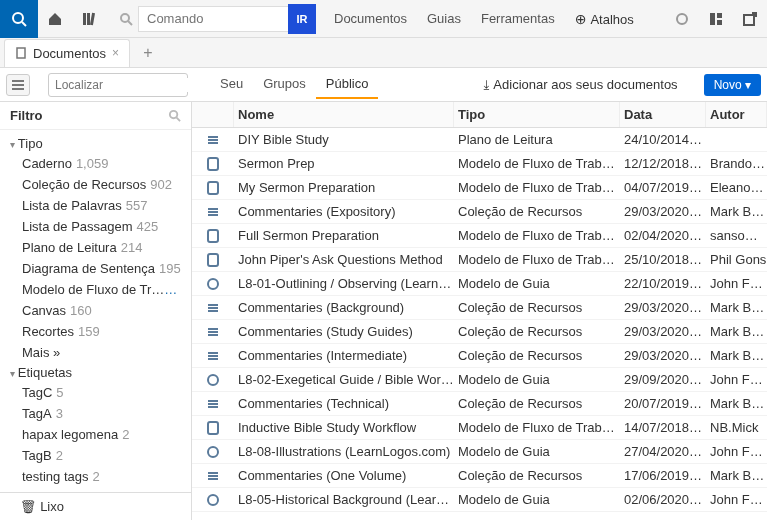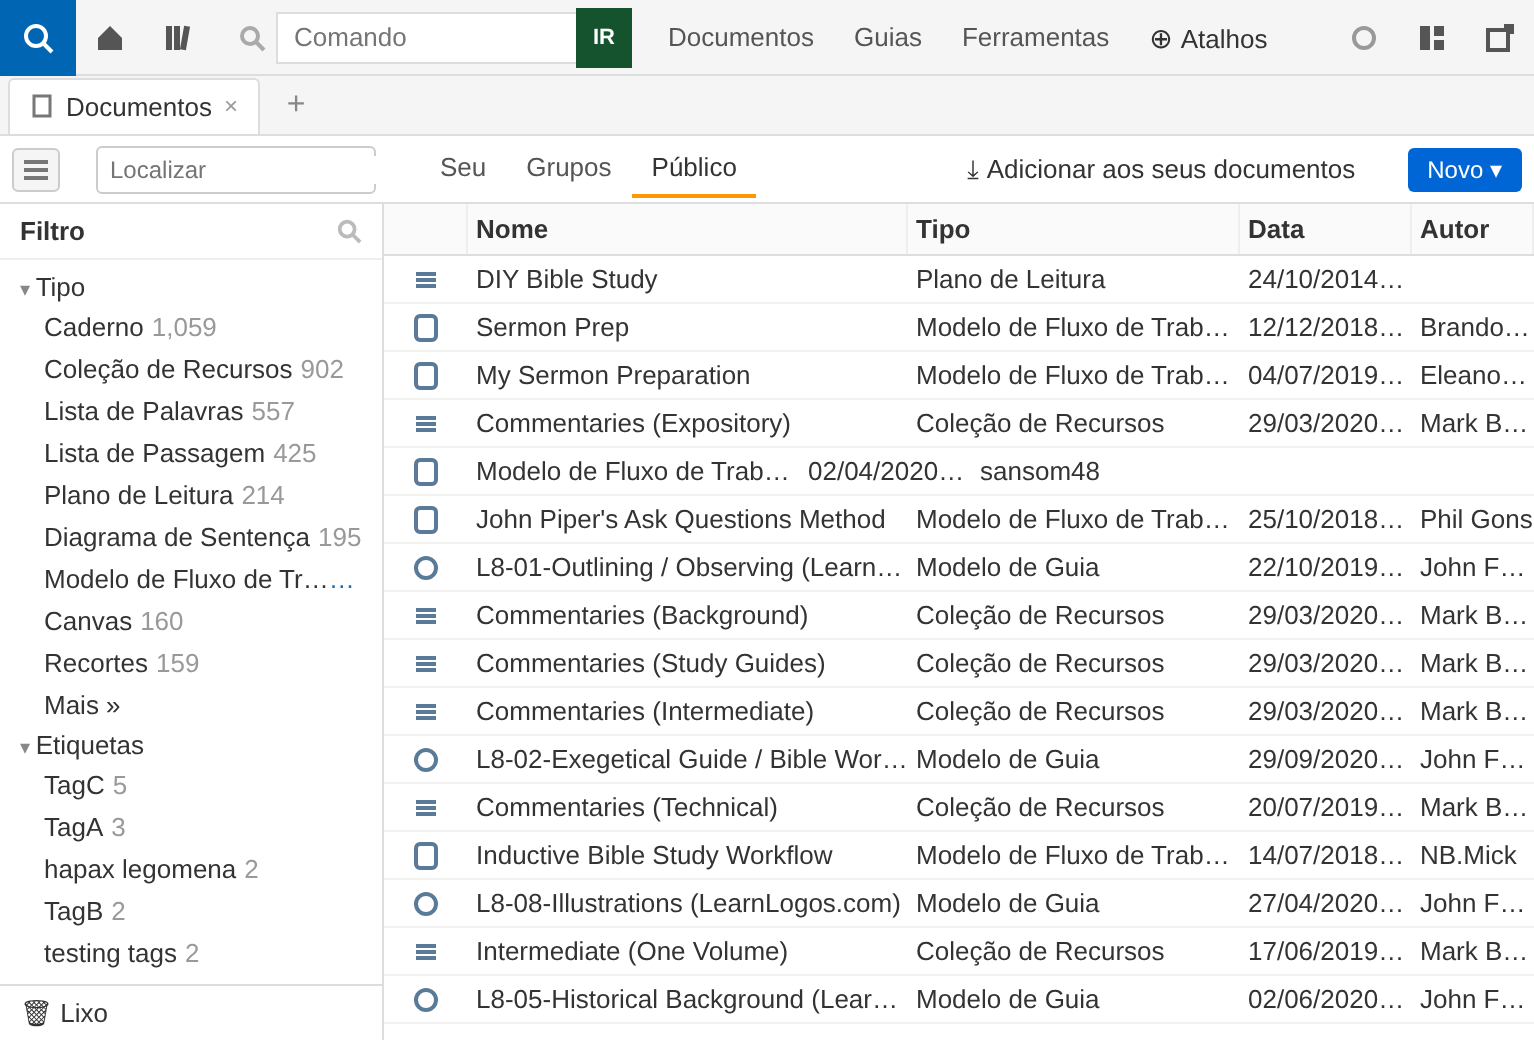--- a/index.html
+++ b/index.html
@@ -2,21 +2,21 @@
 <html><head>
 <meta charset="utf-8">
 <style>
 *{box-sizing:border-box;margin:0;padding:0;font-family:"Segoe UI",Arial,sans-serif;font-size:13px;color:#333}
 body{width:767px;height:520px;overflow:hidden;background:#fff}
 .topbar{display:flex;align-items:center;height:38px;background:#f5f5f5;border-bottom:1px solid #ddd}
 .logo{width:38px;height:38px;background:#0066b3;display:flex;align-items:center;justify-content:center;color:#fff}
 .tb-btn{width:34px;height:38px;display:flex;align-items:center;justify-content:center;color:#555;cursor:pointer}
 .cmd-wrap{display:flex;align-items:center;margin:0 8px}
 .cmd-input{width:150px;height:26px;border:1px solid #ddd;border-right:none;padding:2px 8px;background:#fff;color:#888}
-.cmd-go{width:28px;height:30px;background:#14532d;color:#fff;display:flex;align-items:center;justify-content:center;font-weight:bold;font-size:11px;cursor:pointer}
+.cmd-go{width:28px;height:30px;background:#1d4ed8;color:#fff;display:flex;align-items:center;justify-content:center;font-weight:bold;font-size:11px;cursor:pointer}
 .tb-link{padding:0 10px;color:#555;cursor:pointer}
 .tb-spacer{flex:1}
 .tabbar{display:flex;align-items:center;height:30px;background:#f5f5f5;border-bottom:1px solid #ddd;padding-left:4px}
 .tab{display:flex;align-items:center;gap:6px;padding:0 10px;height:28px;background:#fff;border:1px solid #ddd;border-bottom:none;border-radius:3px 3px 0 0}
 .tab-close{color:#999;cursor:pointer;font-size:12px}
 .tab-add{margin-left:8px;color:#888;cursor:pointer;font-size:16px;width:20px;text-align:center}
 .toolbar{display:flex;align-items:center;height:34px;border-bottom:1px solid #ddd;padding:0 6px;gap:18px}
 .hamburger{width:24px;height:22px;border:1px solid #ccc;border-radius:3px;display:flex;flex-direction:column;justify-content:center;align-items:center;gap:2px;cursor:pointer;background:#f5f5f5}
 .hamburger div{width:12px;height:2px;background:#777}
 .search-wrap{display:flex;align-items:center;border:1px solid #ccc;border-radius:3px;height:24px;width:140px;padding:0 6px}
@@ -27,21 +27,21 @@
 .add-docs{color:#bbb;font-size:12px;margin-right:8px;cursor:pointer}
 .novo-btn{background:#0066d6;color:#fff;padding:4px 10px;border-radius:3px;font-size:12px;cursor:pointer}
 .main{display:flex;height:418px}
 .sidebar{width:192px;border-right:1px solid #ddd;display:flex;flex-direction:column}
 .filter-hdr{display:flex;align-items:center;justify-content:space-between;padding:6px 10px;font-weight:bold;border-bottom:1px solid #eee}
 .filter-body{flex:1;overflow:hidden;padding:4px 0}
 .fgroup{padding:2px 10px;color:#333;cursor:pointer}
 .fgroup::before{content:"▾ ";color:#888;font-size:10px}
 .fitem{padding:3px 10px 3px 22px;color:#1a6fb3;cursor:pointer;white-space:nowrap;overflow:hidden;text-overflow:ellipsis}
 .fitem .cnt{color:#999;margin-left:4px}
-.trash{border-top:1px solid #ddd;padding:6px 10px;color:#555;cursor:pointer}
+.trash{border-top:1px solid #ddd;padding:6px 20px;color:#555;cursor:pointer}
 .content{flex:1;display:flex;flex-direction:column;overflow:hidden}
 .thead{display:flex;height:26px;border-bottom:1px solid #ddd;background:#fafafa;font-weight:bold;align-items:center}
 .col-icon{width:42px}
 .col-name{width:220px;padding-left:4px}
 .col-type{width:166px;padding-left:4px}
 .col-date{width:86px;padding-left:4px}
 .col-author{flex:1;padding-left:4px}
 .tbody{flex:1;overflow-y:auto}
 .row{display:flex;height:24px;align-items:center;border-bottom:1px solid #f2f2f2}
 .row .col-icon{display:flex;justify-content:center;color:#5a7a9a}
@@ -234,20 +234,21 @@
           <div class="col-type cell">Coleção de Recursos</div>
           <div class="col-date cell">29/03/2020…</div>
           <div class="col-author cell">Mark Barnes</div>
         </div>
         <div class="row">
           <div class="col-icon">
             <svg width="14" height="14" viewBox="0 0 14 14">
               <rect x="2" y="1" width="10" height="12" rx="2" fill="none" stroke="#5a7a9a" stroke-width="2"></rect>
             </svg>
           </div>
+          <div class="col-name cell">Full Sermon Preparation</div>
           <div class="col-type cell">Modelo de Fluxo de Trabalho</div>
           <div class="col-date cell">02/04/2020…</div>
           <div class="col-author cell">sansom48</div>
         </div>
         <div class="row">
           <div class="col-icon">
             <svg width="14" height="14" viewBox="0 0 14 14">
               <rect x="2" y="1" width="10" height="12" rx="2" fill="none" stroke="#5a7a9a" stroke-width="2"></rect>
             </svg>
           </div>
@@ -353,21 +354,21 @@
           <div class="col-author cell">John Fallahee</div>
         </div>
         <div class="row">
           <div class="col-icon">
             <svg width="14" height="14" viewBox="0 0 14 14">
               <rect x="2" y="3" width="10" height="2" fill="#5a7a9a"></rect>
               <rect x="2" y="6" width="10" height="2" fill="#5a7a9a"></rect>
               <rect x="2" y="9" width="10" height="2" fill="#5a7a9a"></rect>
             </svg>
           </div>
-          <div class="col-name cell">Intermediate (One Volume)</div>
+          <div class="col-name cell">Commentaries (One Volume)</div>
           <div class="col-type cell">Coleção de Recursos</div>
           <div class="col-date cell">17/06/2019…</div>
           <div class="col-author cell">Mark Barnes</div>
         </div>
         <div class="row">
           <div class="col-icon">
             <svg width="14" height="14" viewBox="0 0 14 14">
               <circle cx="7" cy="7" r="5" fill="none" stroke="#5a7a9a" stroke-width="2"></circle>
             </svg>
           </div>

